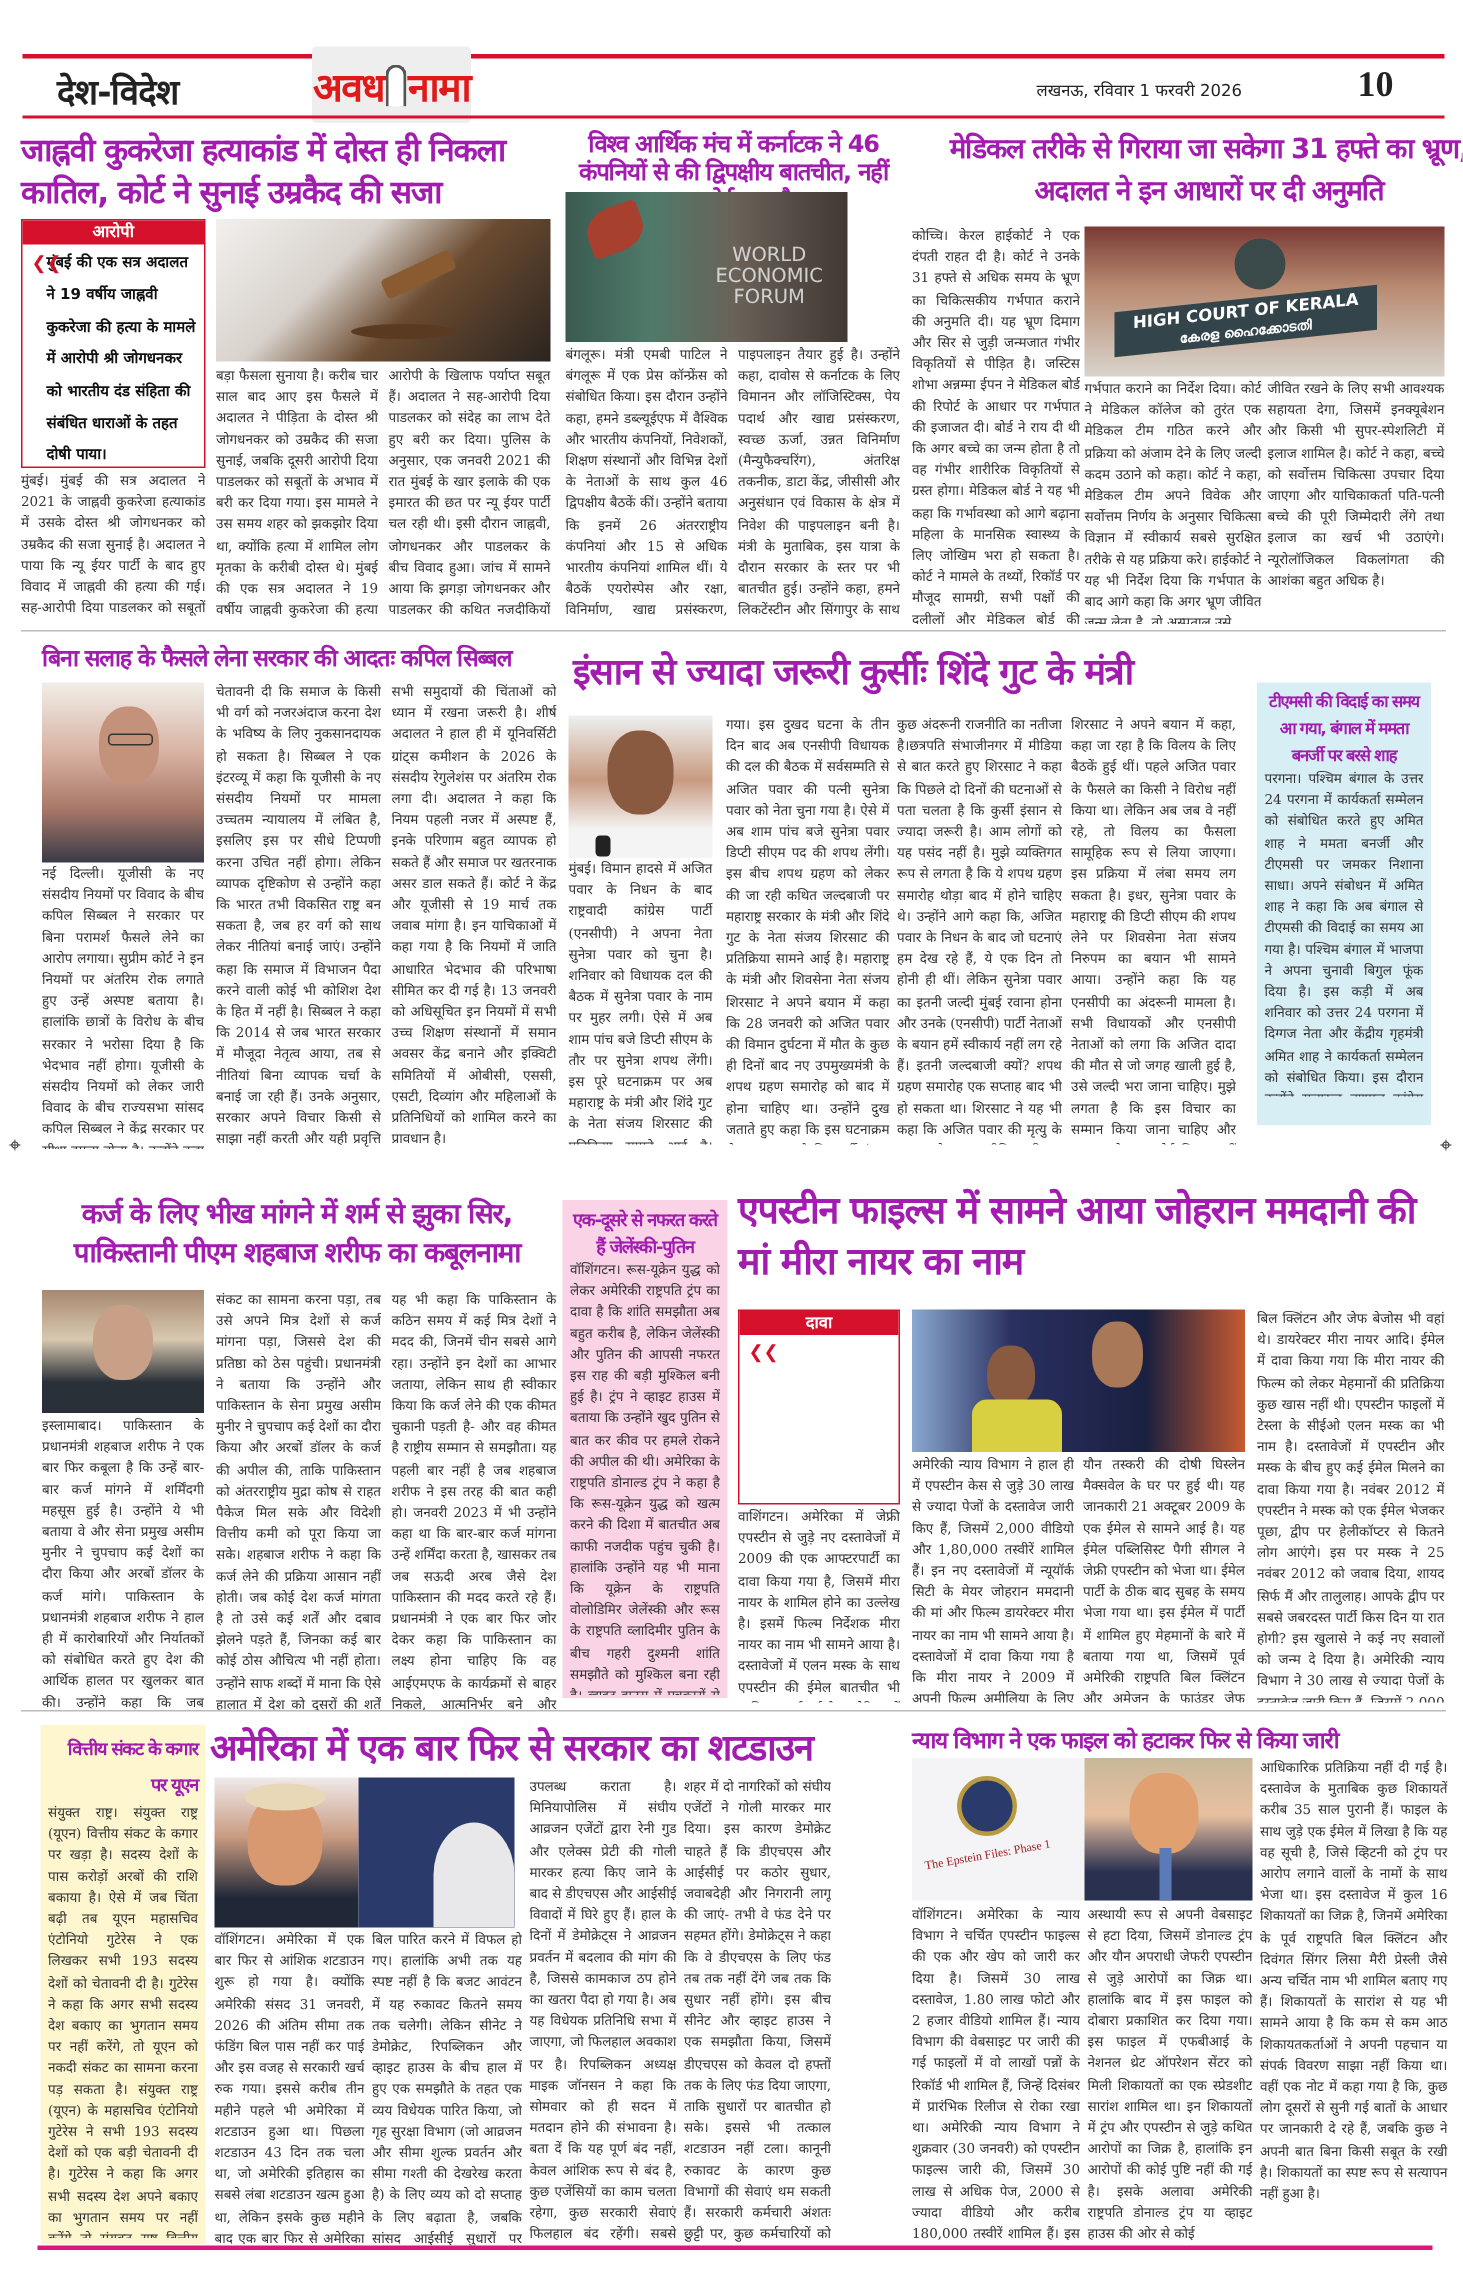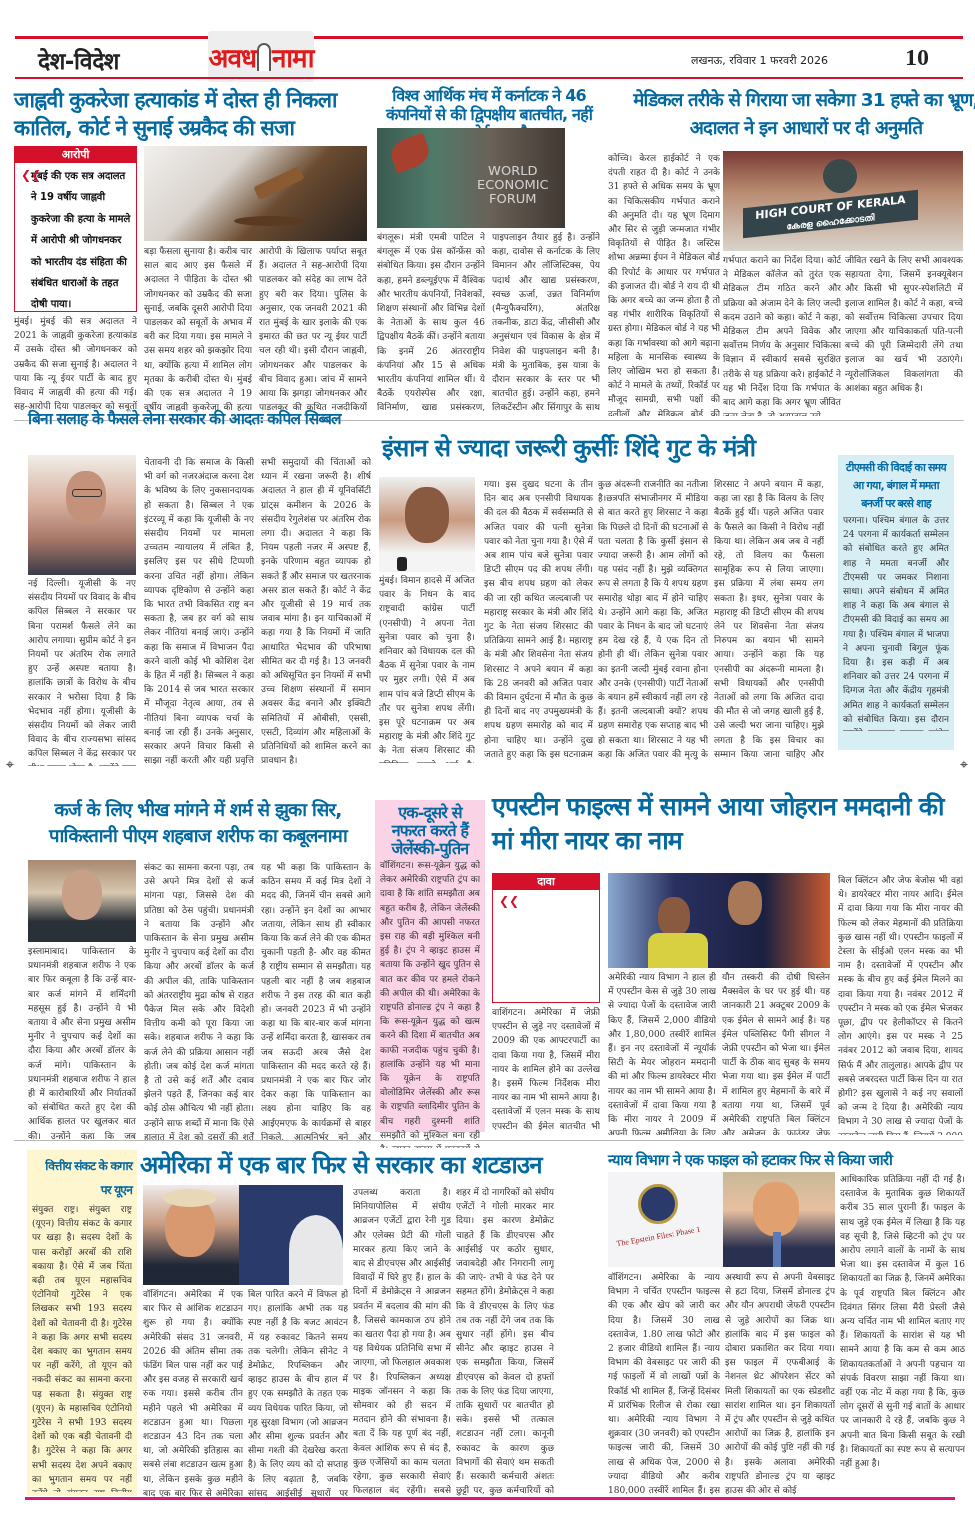--- a/index.html
+++ b/index.html
@@ -5,21 +5,21 @@
 *{box-sizing:border-box;margin:0;padding:0}
 body{width:975px;height:1519px;background:#fff;font-family:"DejaVu Serif",serif;color:#222;position:relative;overflow:hidden}
 .abs{position:absolute}
 .topline{position:absolute;left:15px;right:12px;top:36px;height:3px;background:#d4102a}
 .subline{position:absolute;left:15px;right:12px;top:77px;height:2px;background:#d4102a}
 .section{position:absolute;left:38px;top:44px;font-family:"DejaVu Sans",sans-serif;font-weight:bold;font-size:23px;color:#222;letter-spacing:-0.5px}
 .logo{position:absolute;left:208px;top:31px;width:106px;height:51px;background:#eee;border-radius:3px;display:flex;align-items:center;justify-content:center;font-family:"DejaVu Sans",sans-serif;font-weight:bold;font-size:26px;color:#e01a1a;letter-spacing:-1px}
 .logo .mid{display:inline-block;width:14px;height:28px;margin:0 1px;border:2px solid #555;border-bottom:none;border-radius:7px 7px 0 0;background:#fff}
 .dateline{position:absolute;left:691px;top:52px;font-family:"DejaVu Sans",sans-serif;font-size:11px;color:#222}
 .pageno{position:absolute;left:905px;top:44px;font-family:"Liberation Serif",serif;font-weight:bold;font-size:24px}
-.hl{font-family:"DejaVu Sans",sans-serif;font-weight:bold;color:#0369a1;line-height:1.25;letter-spacing:-0.8px}
+.hl{font-family:"DejaVu Sans",sans-serif;font-weight:bold;color:#a21caf;line-height:1.25;letter-spacing:-0.8px}
 .txt{font-size:9px;line-height:14.2px;text-align:justify;color:#333;font-family:"DejaVu Serif",serif;overflow:hidden}
 .img{position:absolute;overflow:hidden}
 .quote-box{position:absolute;border:1.5px solid #d4102a;background:#fff}
 .quote-head{background:#d4102a;color:#fff;font-family:"DejaVu Sans",sans-serif;font-weight:bold;font-size:11px;text-align:center;height:16px;line-height:16px}
 .quote-body{font-family:"DejaVu Sans",sans-serif;font-weight:bold;font-size:12.5px;line-height:27px;padding:2px 4px 0 30px;position:relative;color:#111}
 .quote-body .mk{position:absolute;left:6px;top:2px;color:#d4102a;font-size:12px}
 .rule{position:absolute;height:1px;background:#bbb}
 .crosshair{position:absolute;font-size:14px;color:#333}
 .boxcol{position:absolute;padding:4px 5px}
 .bottomline{position:absolute;left:25px;right:20px;top:1497px;height:3px;background:#e0157a}
@@ -70,21 +70,21 @@
   <div style="position:absolute;left:20px;top:48px;width:175px;height:30px;background:#33454a;transform:skewY(-6deg);color:#fff;font-family:'DejaVu Sans',sans-serif;font-weight:bold;font-size:11px;text-align:center;line-height:14px;padding-top:2px">
     <div>HIGH COURT OF KERALA</div>
       <div style="font-size:9px">കേരള ഹൈക്കോടതി</div>
   </div>
 </div>
 <div class="abs txt" style="left:723px;top:253px;width:118px;height:163px">गर्भपात कराने का निर्देश दिया। कोर्ट ने मेडिकल कॉलेज को तुरंत एक मेडिकल टीम गठित करने और प्रक्रिया को अंजाम देने के लिए जल्दी कदम उठाने को कहा। कोर्ट ने कहा, मेडिकल टीम अपने विवेक और सर्वोत्तम निर्णय के अनुसार चिकित्सा विज्ञान में स्वीकार्य सबसे सुरक्षित तरीके से यह प्रक्रिया करे। हाईकोर्ट ने यह भी निर्देश दिया कि गर्भपात के बाद आगे कहा कि अगर भ्रूण जीवित जन्म लेता है, तो अस्पताल उसे</div>
 <div class="abs txt" style="left:845px;top:253px;width:118px;height:163px">जीवित रखने के लिए सभी आवश्यक सहायता देगा, जिसमें इनक्यूबेशन और किसी भी सुपर-स्पेशलिटी में इलाज शामिल है। कोर्ट ने कहा, बच्चे को सर्वोत्तम चिकित्सा उपचार दिया जाएगा और याचिकाकर्ता पति-पत्नी बच्चे की पूरी जिम्मेदारी लेंगे तथा इलाज का खर्च भी उठाएंगे। न्यूरोलॉजिकल विकलांगता की आशंका बहुत अधिक है।</div>
 
 <div class="rule" style="left:14px;top:420px;width:950px"></div>
 
-<div class="abs hl" style="left:28px;top:408px;width:345px;font-size:15.5px;line-height:22px">बिना सलाह के फैसले लेना सरकार की आदतः कपिल सिब्बल</div>
+<div class="abs hl" style="left:28px;top:428px;width:345px;font-size:15.5px;line-height:22px">बिना सलाह के फैसले लेना सरकार की आदतः कपिल सिब्बल</div>
 <div class="img" style="left:28px;top:455px;width:108px;height:120px;background:linear-gradient(180deg,#f0eee8 0%,#d8b0a0 40%,#a87868 70%,#3a3a48 100%)">
   <div style="position:absolute;left:38px;top:16px;width:40px;height:52px;border-radius:45%;background:#c4927a"></div>
   <div style="position:absolute;left:44px;top:34px;width:30px;height:8px;border:1.5px solid #333;border-radius:3px"></div>
 </div>
 <div class="abs txt" style="left:28px;top:576px;width:108px;height:190px">नई दिल्ली। यूजीसी के नए संसदीय नियमों पर विवाद के बीच कपिल सिब्बल ने सरकार पर बिना परामर्श फैसले लेने का आरोप लगाया। सुप्रीम कोर्ट ने इन नियमों पर अंतरिम रोक लगाते हुए उन्हें अस्पष्ट बताया है। हालांकि छात्रों के विरोध के बीच सरकार ने भरोसा दिया है कि भेदभाव नहीं होगा। यूजीसी के संसदीय नियमों को लेकर जारी विवाद के बीच राज्यसभा सांसद कपिल सिब्बल ने केंद्र सरकार पर सीधा हमला बोला है। उन्होंने कहा कि सरकार का बिना सलाह-मशविरा के फैसले लेने का रवैया उसके हर फैसले में दिखाई देता है। सिब्बल ने</div>
 <div class="abs txt" style="left:144px;top:455px;width:110px;height:310px">चेतावनी दी कि समाज के किसी भी वर्ग को नजरअंदाज करना देश के भविष्य के लिए नुकसानदायक हो सकता है। सिब्बल ने एक इंटरव्यू में कहा कि यूजीसी के नए संसदीय नियमों पर मामला उच्चतम न्यायालय में लंबित है, इसलिए इस पर सीधे टिप्पणी करना उचित नहीं होगा। लेकिन व्यापक दृष्टिकोण से उन्होंने कहा कि भारत तभी विकसित राष्ट्र बन सकता है, जब हर वर्ग को साथ लेकर नीतियां बनाई जाएं। उन्होंने कहा कि समाज में विभाजन पैदा करने वाली कोई भी कोशिश देश के हित में नहीं है। सिब्बल ने कहा कि 2014 से जब भारत सरकार में मौजूदा नेतृत्व आया, तब से नीतियां बिना व्यापक चर्चा के बनाई जा रही हैं। उनके अनुसार, सरकार अपने विचार किसी से साझा नहीं करती और यही प्रवृत्ति हर बड़े फैसले में नजर आती है। उन्होंने कहा कि भारत जैसे विविधता वाले देश में</div>
 <div class="abs txt" style="left:261px;top:455px;width:110px;height:310px">सभी समुदायों की चिंताओं को ध्यान में रखना जरूरी है। शीर्ष अदालत ने हाल ही में यूनिवर्सिटी ग्रांट्स कमीशन के 2026 के संसदीय रेगुलेशंस पर अंतरिम रोक लगा दी। अदालत ने कहा कि नियम पहली नजर में अस्पष्ट हैं, इनके परिणाम बहुत व्यापक हो सकते हैं और समाज पर खतरनाक असर डाल सकते हैं। कोर्ट ने केंद्र और यूजीसी से 19 मार्च तक जवाब मांगा है। इन याचिकाओं में कहा गया है कि नियमों में जाति आधारित भेदभाव की परिभाषा सीमित कर दी गई है। 13 जनवरी को अधिसूचित इन नियमों में सभी उच्च शिक्षण संस्थानों में समान अवसर केंद्र बनाने और इक्विटी समितियों में ओबीसी, एससी, एसटी, दिव्यांग और महिलाओं के प्रतिनिधियों को शामिल करने का प्रावधान है।</div>
 <div class="crosshair" style="left:6px;top:756px">⌖</div>
 
 <div class="abs hl" style="left:382px;top:432px;width:440px;font-size:24px;line-height:32px">इंसान से ज्यादा जरूरी कुर्सीः शिंदे गुट के मंत्री</div>
@@ -105,21 +105,21 @@
 
 <div class="abs hl" style="left:28px;top:797px;width:340px;font-size:18.5px;line-height:26px;text-align:center">कर्ज के लिए भीख मांगने में शर्म से झुका सिर, पाकिस्तानी पीएम शहबाज शरीफ का कबूलनामा</div>
 <div class="img" style="left:28px;top:860px;width:108px;height:82px;background:linear-gradient(180deg,#a88870 0%,#d8c8b0 40%,#2a3038 75%)">
   <div style="position:absolute;left:34px;top:10px;width:40px;height:50px;border-radius:45%;background:#c8a088"></div>
 </div>
 <div class="abs txt" style="left:28px;top:944px;width:108px;height:195px">इस्लामाबाद। पाकिस्तान के प्रधानमंत्री शहबाज शरीफ ने एक बार फिर कबूला है कि उन्हें बार-बार कर्ज मांगने में शर्मिंदगी महसूस हुई है। उन्होंने ये भी बताया वे और सेना प्रमुख असीम मुनीर ने चुपचाप कई देशों का दौरा किया और अरबों डॉलर के कर्ज मांगे। पाकिस्तान के प्रधानमंत्री शहबाज शरीफ ने हाल ही में कारोबारियों और निर्यातकों को संबोधित करते हुए देश की आर्थिक हालत पर खुलकर बात की। उन्होंने कहा कि जब पाकिस्तान को गंभीर आर्थिक</div>
 <div class="abs txt" style="left:144px;top:860px;width:110px;height:280px">संकट का सामना करना पड़ा, तब उसे अपने मित्र देशों से कर्ज मांगना पड़ा, जिससे देश की प्रतिष्ठा को ठेस पहुंची। प्रधानमंत्री ने बताया कि उन्होंने और पाकिस्तान के सेना प्रमुख असीम मुनीर ने चुपचाप कई देशों का दौरा किया और अरबों डॉलर के कर्ज की अपील की, ताकि पाकिस्तान को अंतरराष्ट्रीय मुद्रा कोष से राहत पैकेज मिल सके और विदेशी वित्तीय कमी को पूरा किया जा सके। शहबाज शरीफ ने कहा कि कर्ज लेने की प्रक्रिया आसान नहीं होती। जब कोई देश कर्ज मांगता है तो उसे कई शर्तें और दबाव झेलने पड़ते हैं, जिनका कई बार कोई ठोस औचित्य भी नहीं होता। उन्होंने साफ शब्दों में माना कि ऐसे हालात में देश को दूसरों की शर्तें माननी पड़ती हैं, चाहे वे उचित हों या नहीं। प्रधानमंत्री ने</div>
 <div class="abs txt" style="left:261px;top:860px;width:110px;height:280px">यह भी कहा कि पाकिस्तान के कठिन समय में कई मित्र देशों ने मदद की, जिनमें चीन सबसे आगे रहा। उन्होंने इन देशों का आभार जताया, लेकिन साथ ही स्वीकार किया कि कर्ज लेने की एक कीमत चुकानी पड़ती है- और वह कीमत है राष्ट्रीय सम्मान से समझौता। यह पहली बार नहीं है जब शहबाज शरीफ ने इस तरह की बात कही हो। जनवरी 2023 में भी उन्होंने कहा था कि बार-बार कर्ज मांगना उन्हें शर्मिंदा करता है, खासकर तब जब सऊदी अरब जैसे देश पाकिस्तान की मदद करते रहे हैं। प्रधानमंत्री ने एक बार फिर जोर देकर कहा कि पाकिस्तान का लक्ष्य होना चाहिए कि वह आईएमएफ के कार्यक्रमों से बाहर निकले, आत्मनिर्भर बने और हमेशा कर्ज पर निर्भर रहने की नीति से छुटकारा पाए।</div>
 
 <div class="boxcol" style="left:375px;top:800px;width:110px;height:332px;background:#fbd3e6">
-  <div class="hl" style="font-size:16px;line-height:18px;text-align:center">एक-दूसरे से नफरत करते हैं जेलेंस्की-पुतिन</div>
+  <div class="hl" style="font-size:12px;line-height:18px;text-align:center">एक-दूसरे से नफरत करते हैं जेलेंस्की-पुतिन</div>
   <div class="txt" style="height:290px">वॉशिंगटन। रूस-यूक्रेन युद्ध को लेकर अमेरिकी राष्ट्रपति ट्रंप का दावा है कि शांति समझौता अब बहुत करीब है, लेकिन जेलेंस्की और पुतिन की आपसी नफरत इस राह की बड़ी मुश्किल बनी हुई है। ट्रंप ने व्हाइट हाउस में बताया कि उन्होंने खुद पुतिन से बात कर कीव पर हमले रोकने की अपील की थी। अमेरिका के राष्ट्रपति डोनाल्ड ट्रंप ने कहा है कि रूस-यूक्रेन युद्ध को खत्म करने की दिशा में बातचीत अब काफी नजदीक पहुंच चुकी है। हालांकि उन्होंने यह भी माना कि यूक्रेन के राष्ट्रपति वोलोडिमिर जेलेंस्की और रूस के राष्ट्रपति व्लादिमीर पुतिन के बीच गहरी दुश्मनी शांति समझौते को मुश्किल बना रही है। व्हाइट हाउस में पत्रकारों से बात करते हुए ट्रंप ने कहा, जेलेंस्की और पुतिन एक-दूसरे से नफरत करते हैं, और इससे समझौता करना बहुत मुश्किल हो जाता है। लेकिन मुझे लगता है कि हम समाधान के बहुत करीब हैं।</div>
 </div>
 
 <div class="abs hl" style="left:492px;top:790px;width:470px;font-size:25px;line-height:34px">एपस्टीन फाइल्स में सामने आया जोहरान ममदानी की मां मीरा नायर का नाम</div>
 <div class="quote-box" style="left:492px;top:873px;width:108px;height:130px">
   <div class="quote-head">दावा</div>
   <div class="quote-body" style="font-size:10px;line-height:18.5px;padding-left:16px"><span class="mk">❮❮</span></div>
 </div>
 <div class="abs txt" style="left:492px;top:1005px;width:108px;height:130px">वाशिंगटन। अमेरिका में जेफ्री एपस्टीन से जुड़े नए दस्तावेजों में 2009 की एक आफ्टरपार्टी का दावा किया गया है, जिसमें मीरा नायर के शामिल होने का उल्लेख है। इसमें फिल्म निर्देशक मीरा नायर का नाम भी सामने आया है। दस्तावेजों में एलन मस्क के साथ एपस्टीन की ईमेल बातचीत भी शामिल बताई गई है। अमेरिका में जेफ्री एपस्टीन से जुड़े दस्तावेजों ने एक बार फिर हलचल मचा दिया है।</div>
 <div class="img" style="left:608px;top:873px;width:222px;height:95px;background:linear-gradient(90deg,#8aa8d0 0%,#2a3060 30%,#1a2040 70%,#c85a30 100%)">

